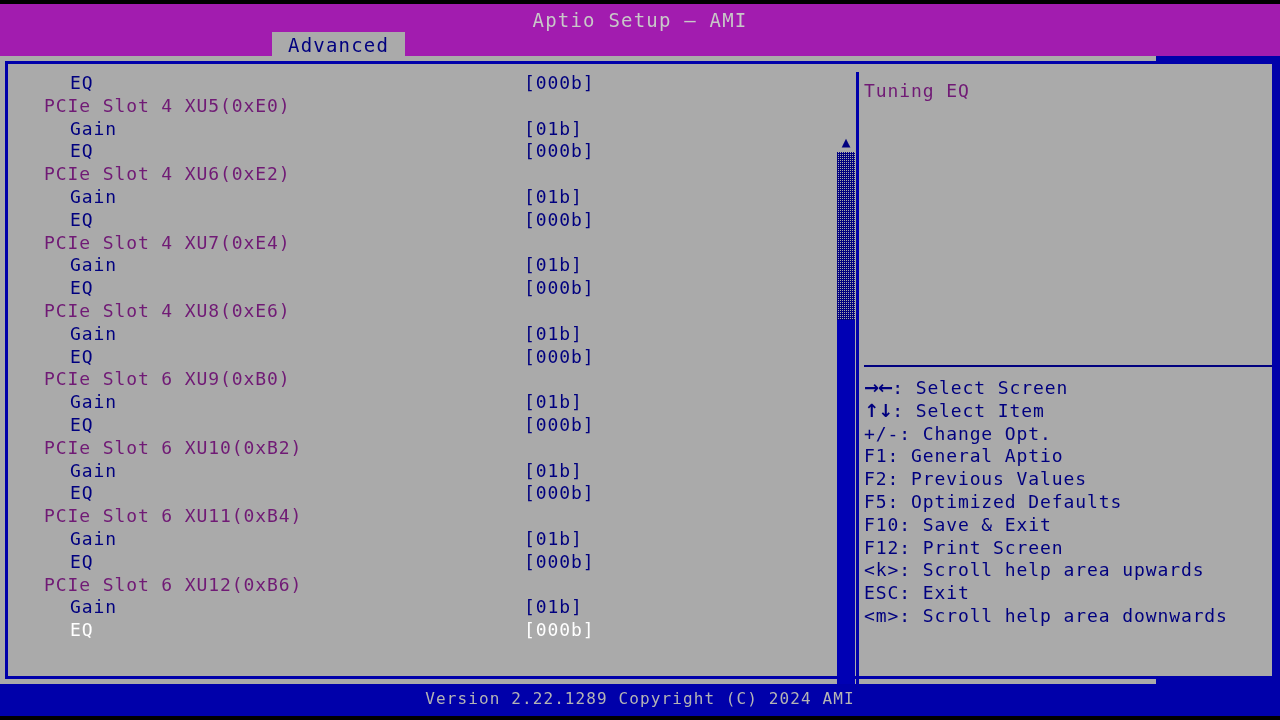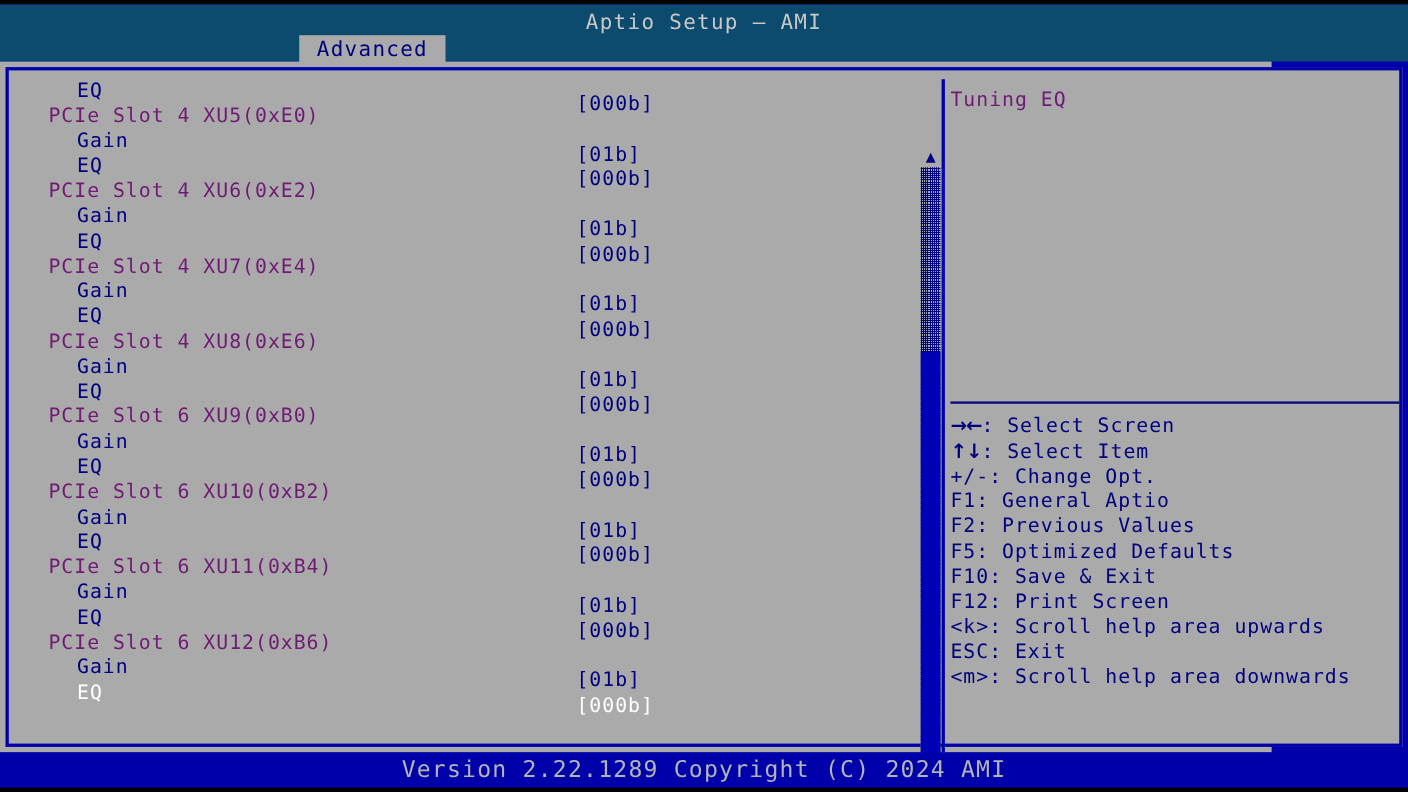--- a/index.html
+++ b/index.html
@@ -27,21 +27,21 @@
     left: 0; top: 0;
     width: 1280px; height: 4px;
     background: #000000;
   }
 
   
   .header {
     position: absolute;
     left: 0; top: 4px;
     width: 1280px; height: 52px;
-    background: #0c4a6e;
+    background: #a21caf;
   }
   .header-title {
     position: absolute;
     left: 0; top: 4px;
     width: 1280px;
     text-align: center;
     font-size: 19px;
     letter-spacing: 1.2px;
     color: #c8c8c8;
     line-height: 24px;
@@ -110,21 +110,21 @@
     left: 0; top: 0;
     white-space: pre;
   }
   .row .value {
     position: absolute;
     left: 504px; top: 0;
     white-space: pre;
   }
   .row.header-row .label { left: 24px; color: #701a75; }
   .row.opt-row  .label { left: 50px; color: #00007f; }
-  .row.opt-row  .value { color: #00007f; margin-top: 12px; }
+  .row.opt-row  .value { color: #00007f; }
   .row.opt-row.selected .label,
   .row.opt-row.selected .value { color: #ffffff; }
 
   
   .scrollbar {
     position: absolute;
     left: 826px; top: 70px;
     width: 24px; height: 572px;
   }
   .sb-arrow {
@@ -204,21 +204,21 @@
     position: absolute;
     left: 0; top: 684px;
     width: 1280px; height: 32px;
     background: #0000aa;
   }
   .footer-text {
     position: absolute;
     left: 0; top: 3px;
     width: 1280px;
     text-align: center;
-    font-size: 21px;
+    font-size: 16px;
     letter-spacing: 1.1px;
     color: #b4b4b4;
     line-height: 24px;
     white-space: pre;
   }
   .bottom-strip {
     position: absolute;
     left: 0; bottom: 0;
     width: 1280px; height: 4px;
     background: #000000;

